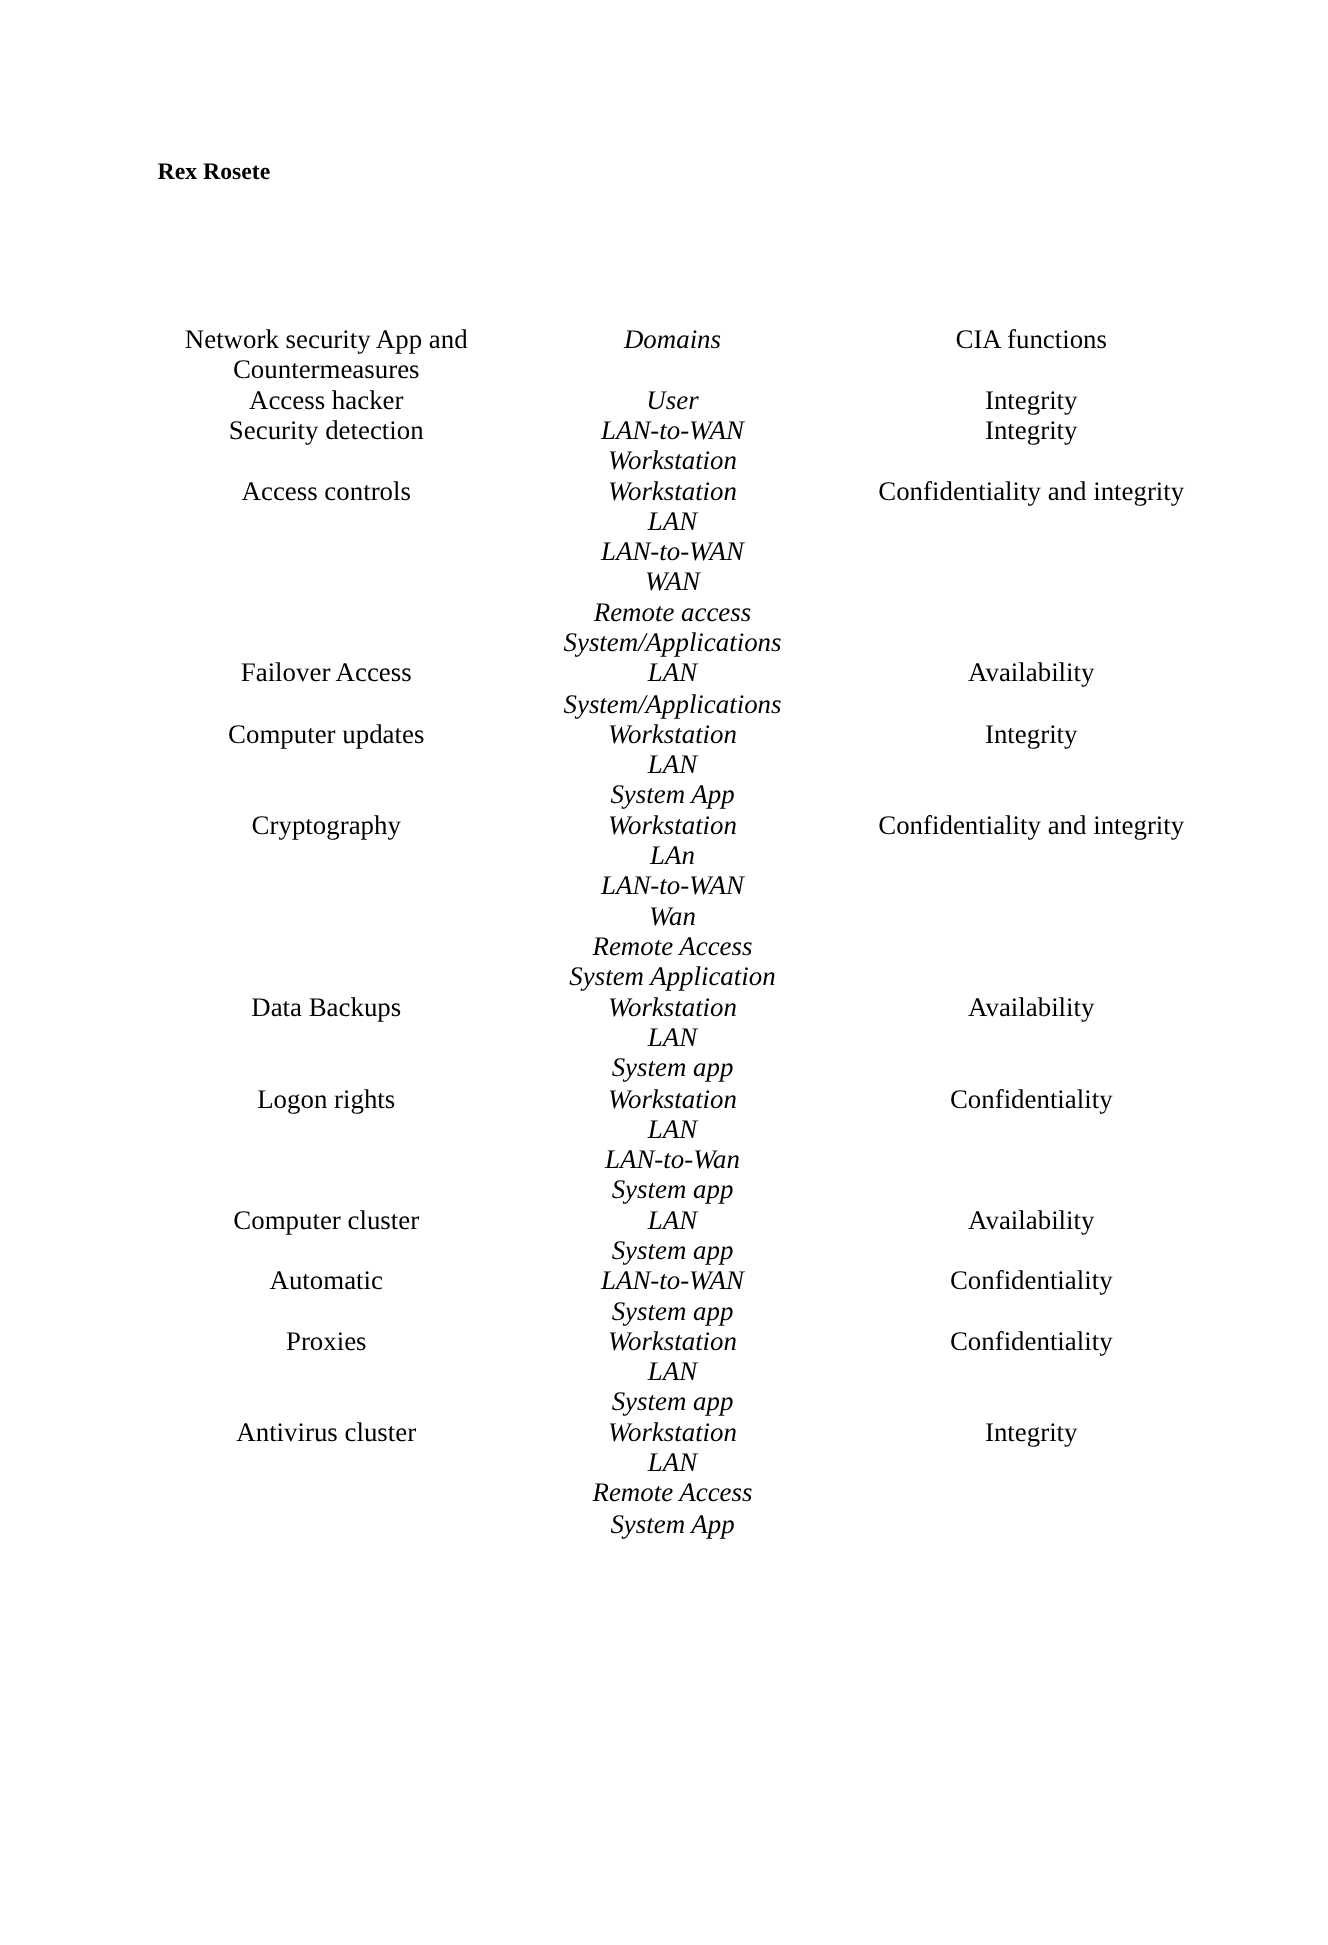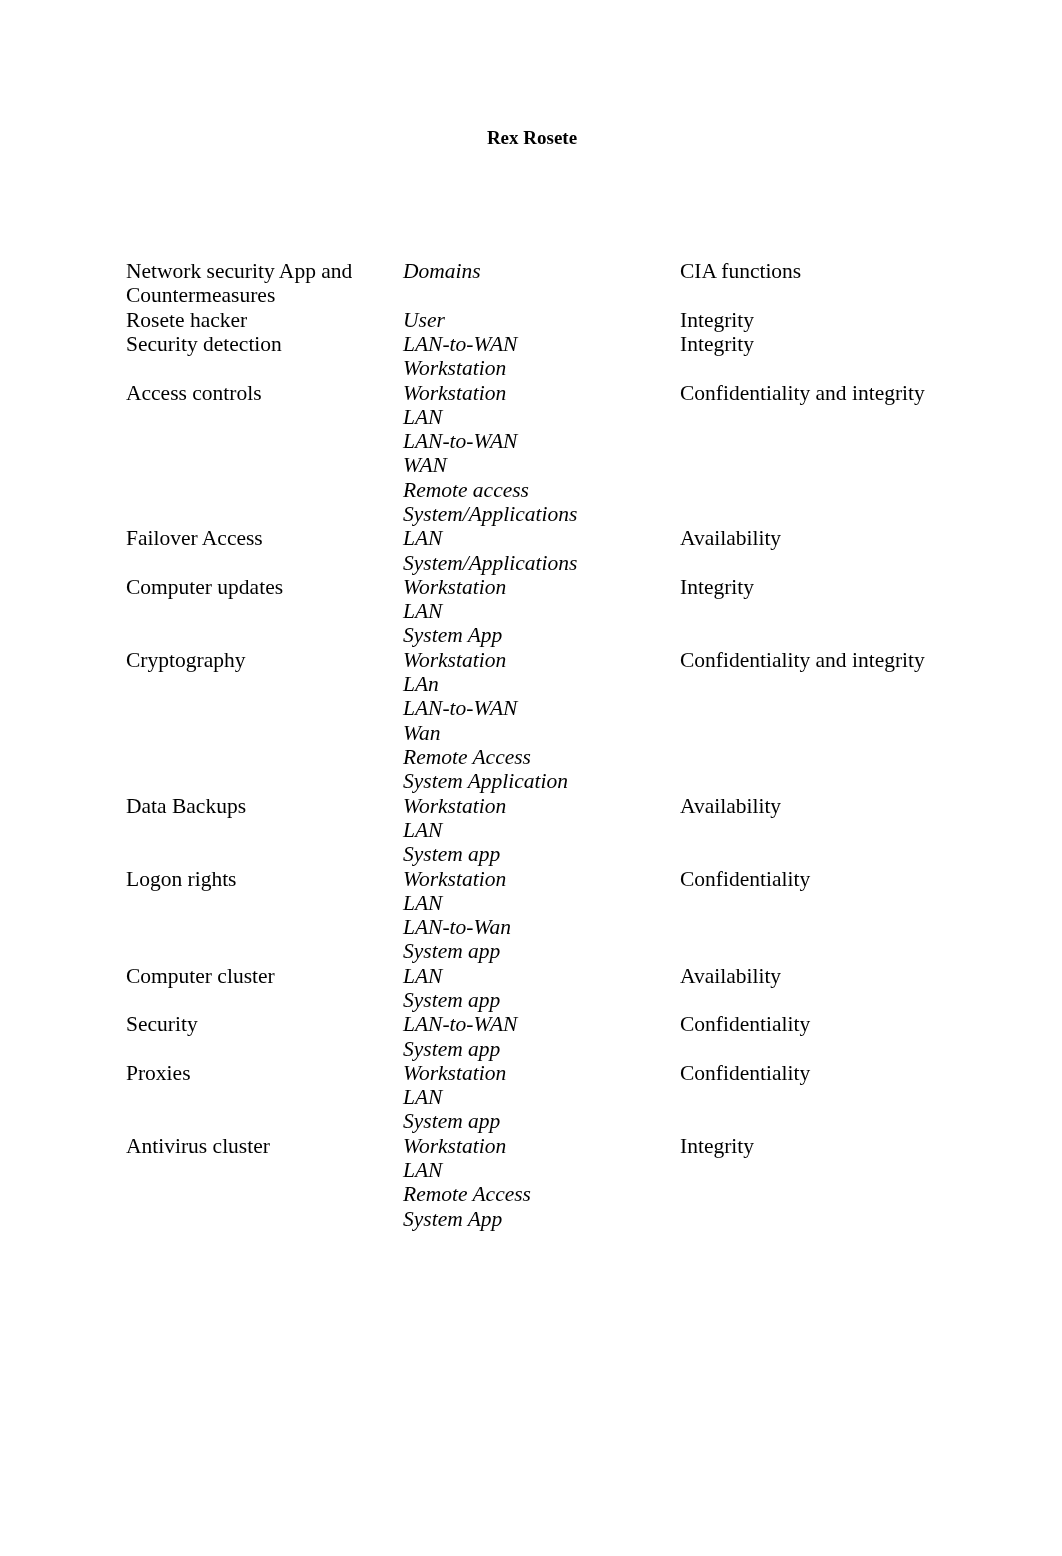--- a/index.html
+++ b/index.html
@@ -24,21 +24,21 @@
     height: 1556px;
     background: #ffffff;
   }
 
   
   .header-block {
     position: absolute;
     left: 126px;
     top: 118px;
     width: 812px;
-    text-align: center;
+    text-align: left;
   }
   .header-line {
     font-size: 21.5px;
     line-height: 45px;
     white-space: pre;
   }
   .header-line.author { font-weight: bold; font-size: 19px; line-height: 40px; }
 
   
   .table-body {
@@ -67,28 +67,28 @@
 </style>
 </head>
 <body>
 
 <div class="page">
 
   <div class="header-block">
     <div class="header-line author">Rex Rosete</div>
   </div>
 
-  <div class="table-body" style="height: 972px;">
+  <div class="table-body" style="height: 972px; text-align: center;">
       <div class="row" style="position: absolute; top: 0px;">
         <div class="cell c1"><span class="ln">Network security App and</span><span class="ln">Countermeasures</span></div>
         <div class="cell c2"><span class="ln">Domains</span></div>
         <div class="cell c3"><span class="ln">CIA functions</span></div>
       </div>
       <div class="row" style="position: absolute; top: 48.6px;">
-        <div class="cell c1"><span class="ln">Rosete hacker</span></div>
+        <div class="cell c1"><span class="ln">Access hacker</span></div>
         <div class="cell c2"><span class="ln">User</span></div>
         <div class="cell c3"><span class="ln">Integrity</span></div>
       </div>
       <div class="row" style="position: absolute; top: 72.9px;">
         <div class="cell c1"><span class="ln">Security detection</span></div>
         <div class="cell c2"><span class="ln">LAN-to-WAN</span><span class="ln">Workstation</span></div>
         <div class="cell c3"><span class="ln">Integrity</span></div>
       </div>
       <div class="row" style="position: absolute; top: 121.5px;">
         <div class="cell c1"><span class="ln">Access controls</span></div>
@@ -119,21 +119,21 @@
         <div class="cell c1"><span class="ln">Logon rights</span></div>
         <div class="cell c2"><span class="ln">Workstation</span><span class="ln">LAN</span><span class="ln">LAN-to-Wan</span><span class="ln">System app</span></div>
         <div class="cell c3"><span class="ln">Confidentiality</span></div>
       </div>
       <div class="row" style="position: absolute; top: 704.7px;">
         <div class="cell c1"><span class="ln">Computer cluster</span></div>
         <div class="cell c2"><span class="ln">LAN</span><span class="ln">System app</span></div>
         <div class="cell c3"><span class="ln">Availability</span></div>
       </div>
       <div class="row" style="position: absolute; top: 753.3px;">
-        <div class="cell c1"><span class="ln">Security</span></div>
+        <div class="cell c1"><span class="ln">Automatic</span></div>
         <div class="cell c2"><span class="ln">LAN-to-WAN</span><span class="ln">System app</span></div>
         <div class="cell c3"><span class="ln">Confidentiality</span></div>
       </div>
       <div class="row" style="position: absolute; top: 801.9px;">
         <div class="cell c1"><span class="ln">Proxies</span></div>
         <div class="cell c2"><span class="ln">Workstation</span><span class="ln">LAN</span><span class="ln">System app</span></div>
         <div class="cell c3"><span class="ln">Confidentiality</span></div>
       </div>
       <div class="row" style="position: absolute; top: 874.8px;">
         <div class="cell c1"><span class="ln">Antivirus cluster</span></div>

